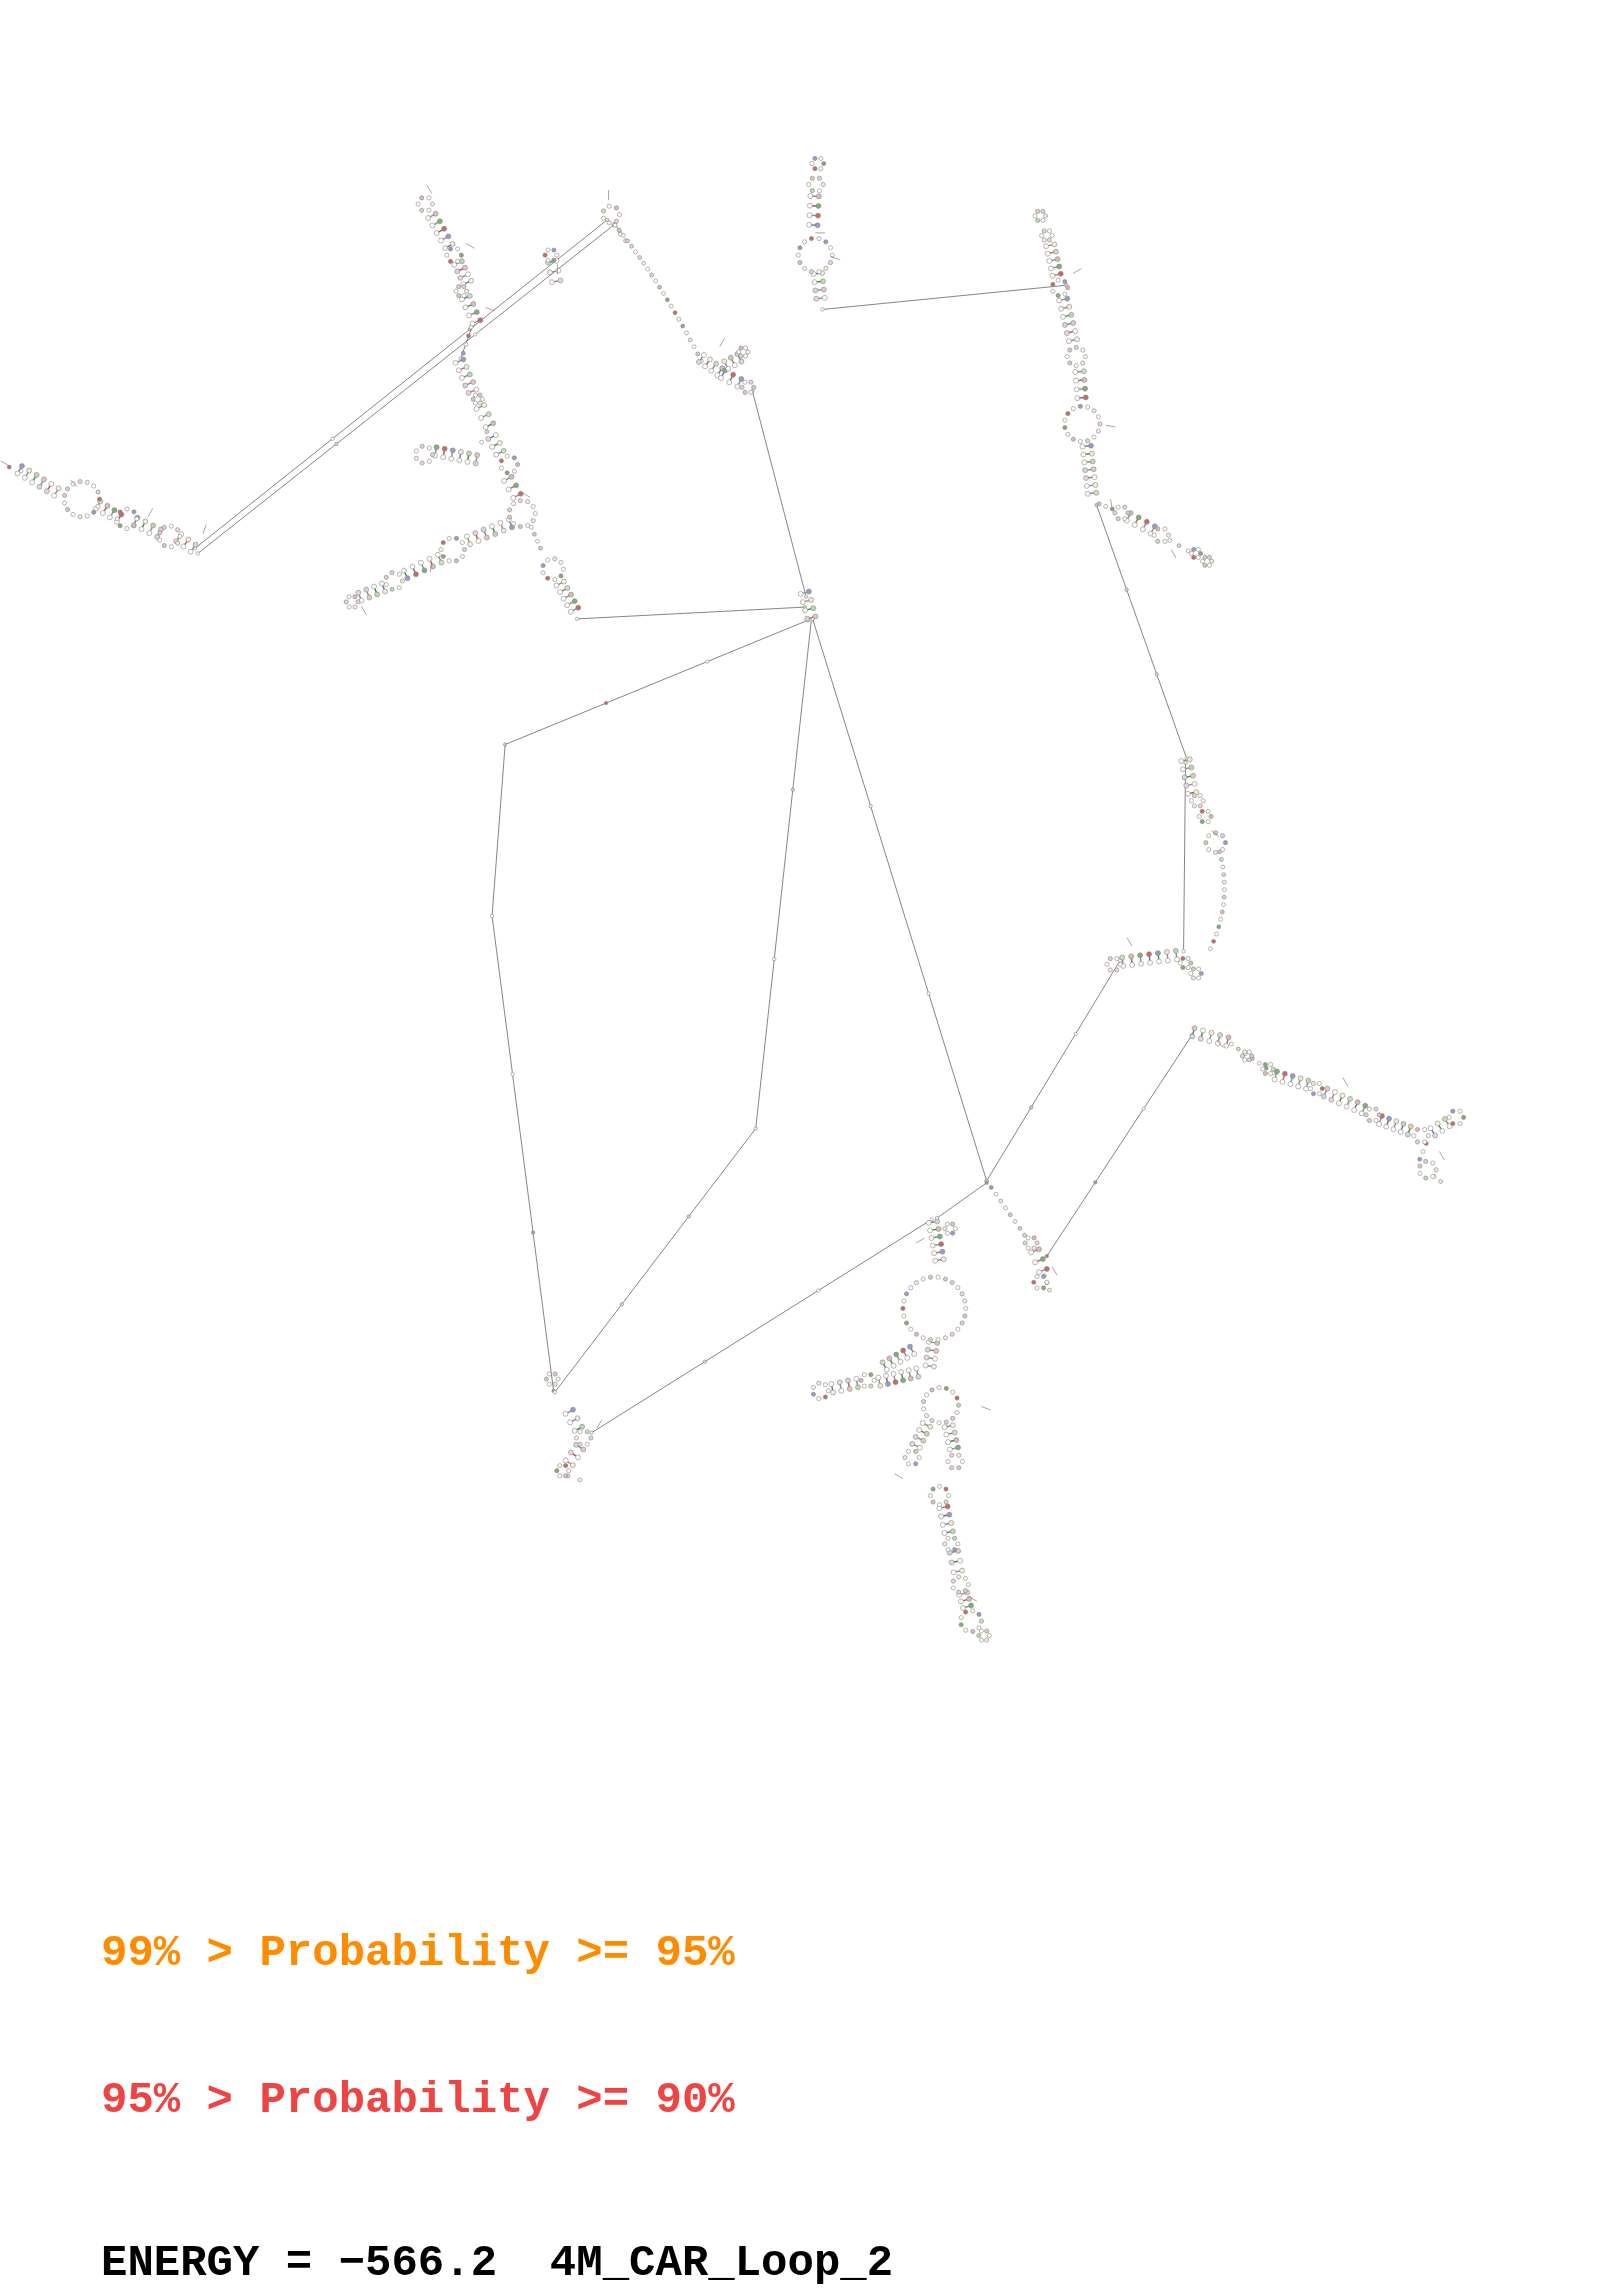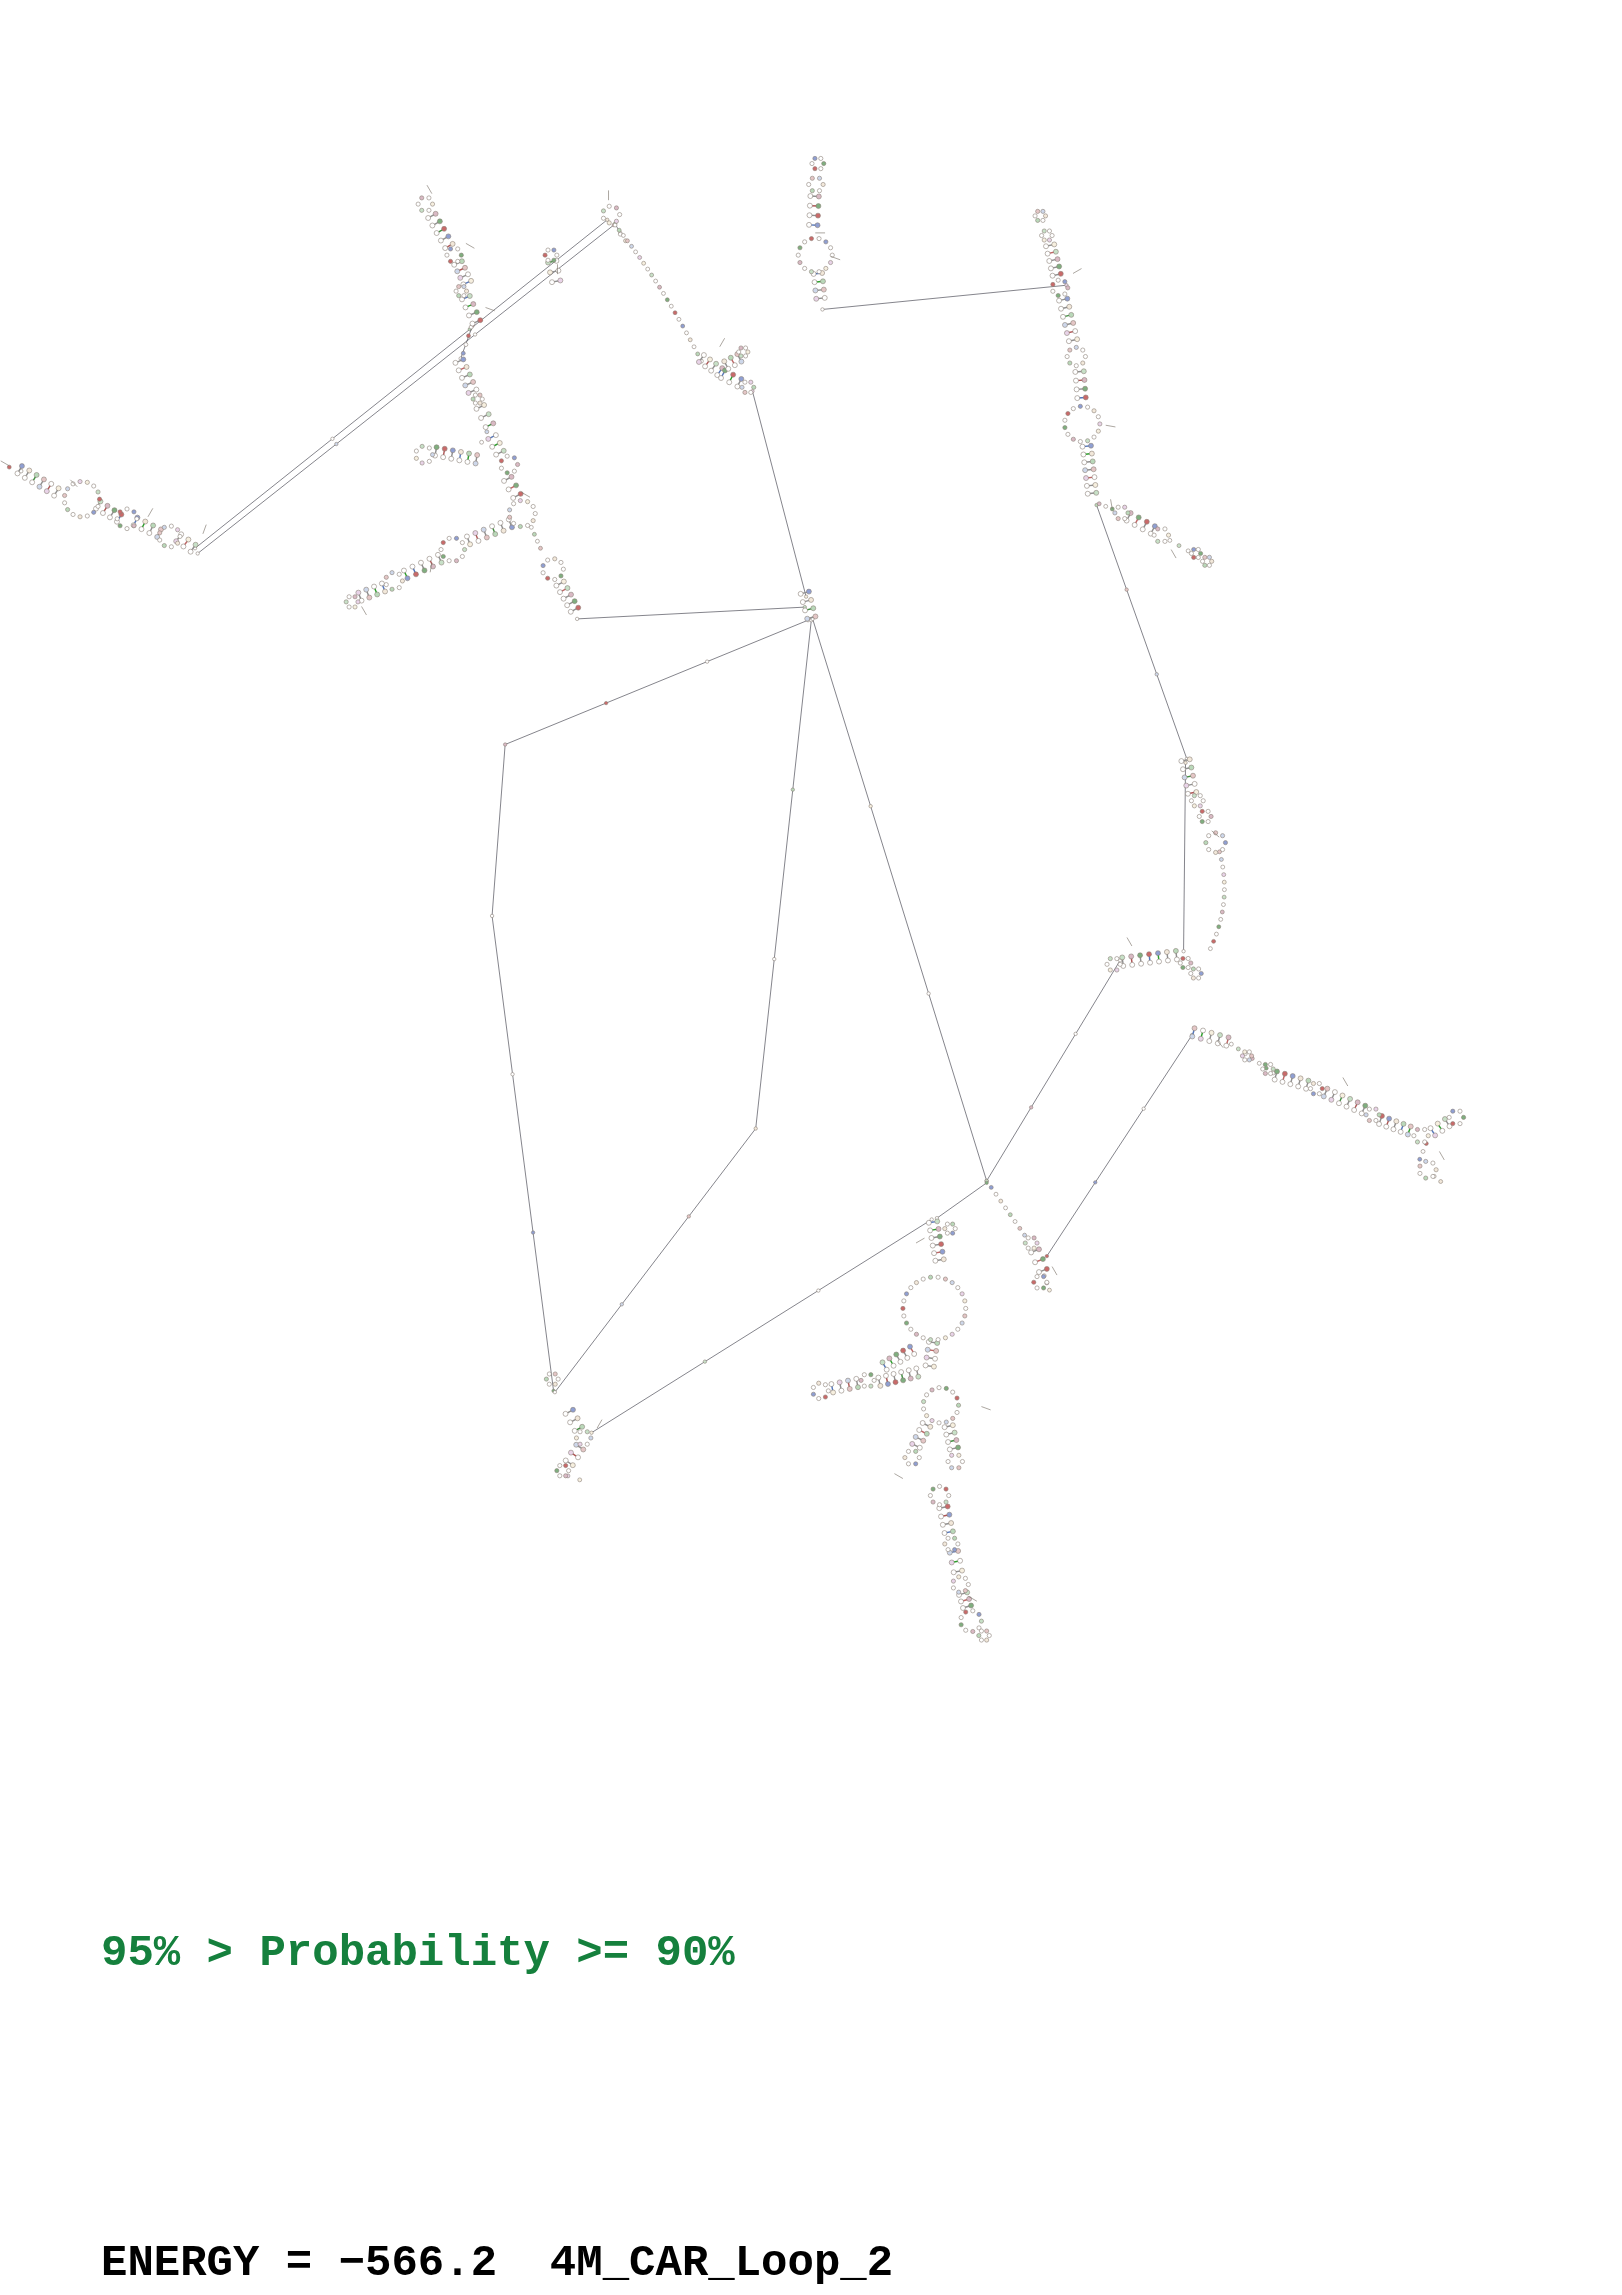--- a/index.html
+++ b/index.html
@@ -1293,21 +1293,22 @@
         <line x1="1480" y1="2440" x2="1493.0" y2="2447.5" stroke="#80786f" stroke-width="1"></line>
         <line x1="810" y1="760" x2="797.0" y2="752.5" stroke="#80786f" stroke-width="1"></line>
         <line x1="560" y1="940" x2="552.5" y2="927.0" stroke="#80786f" stroke-width="1"></line>
         <line x1="660" y1="860" x2="657.4" y2="874.8" stroke="#80786f" stroke-width="1"></line>
         <line x1="1100" y1="530" x2="1107.5" y2="517.0" stroke="#80786f" stroke-width="1"></line>
         <line x1="852" y1="404" x2="852.0" y2="419.0" stroke="#80786f" stroke-width="1"></line>
       </g>
     </svg>
 
   <div class="legend">
-    <div class="legend-row" style="color: #15803d;">95% &gt; Probability &gt;= 90%</div>
+    <div class="legend-row" style="color: rgb(255, 140, 0);">99% &gt; Probability &gt;= 95%</div>
+    <div class="legend-row" style="color: #ef4444;">95% &gt; Probability &gt;= 90%</div>
     
     
     
     
     
   </div>
 
   <div class="energy">ENERGY = −566.2  4M_CAR_Loop_2</div>
 
 </div>

